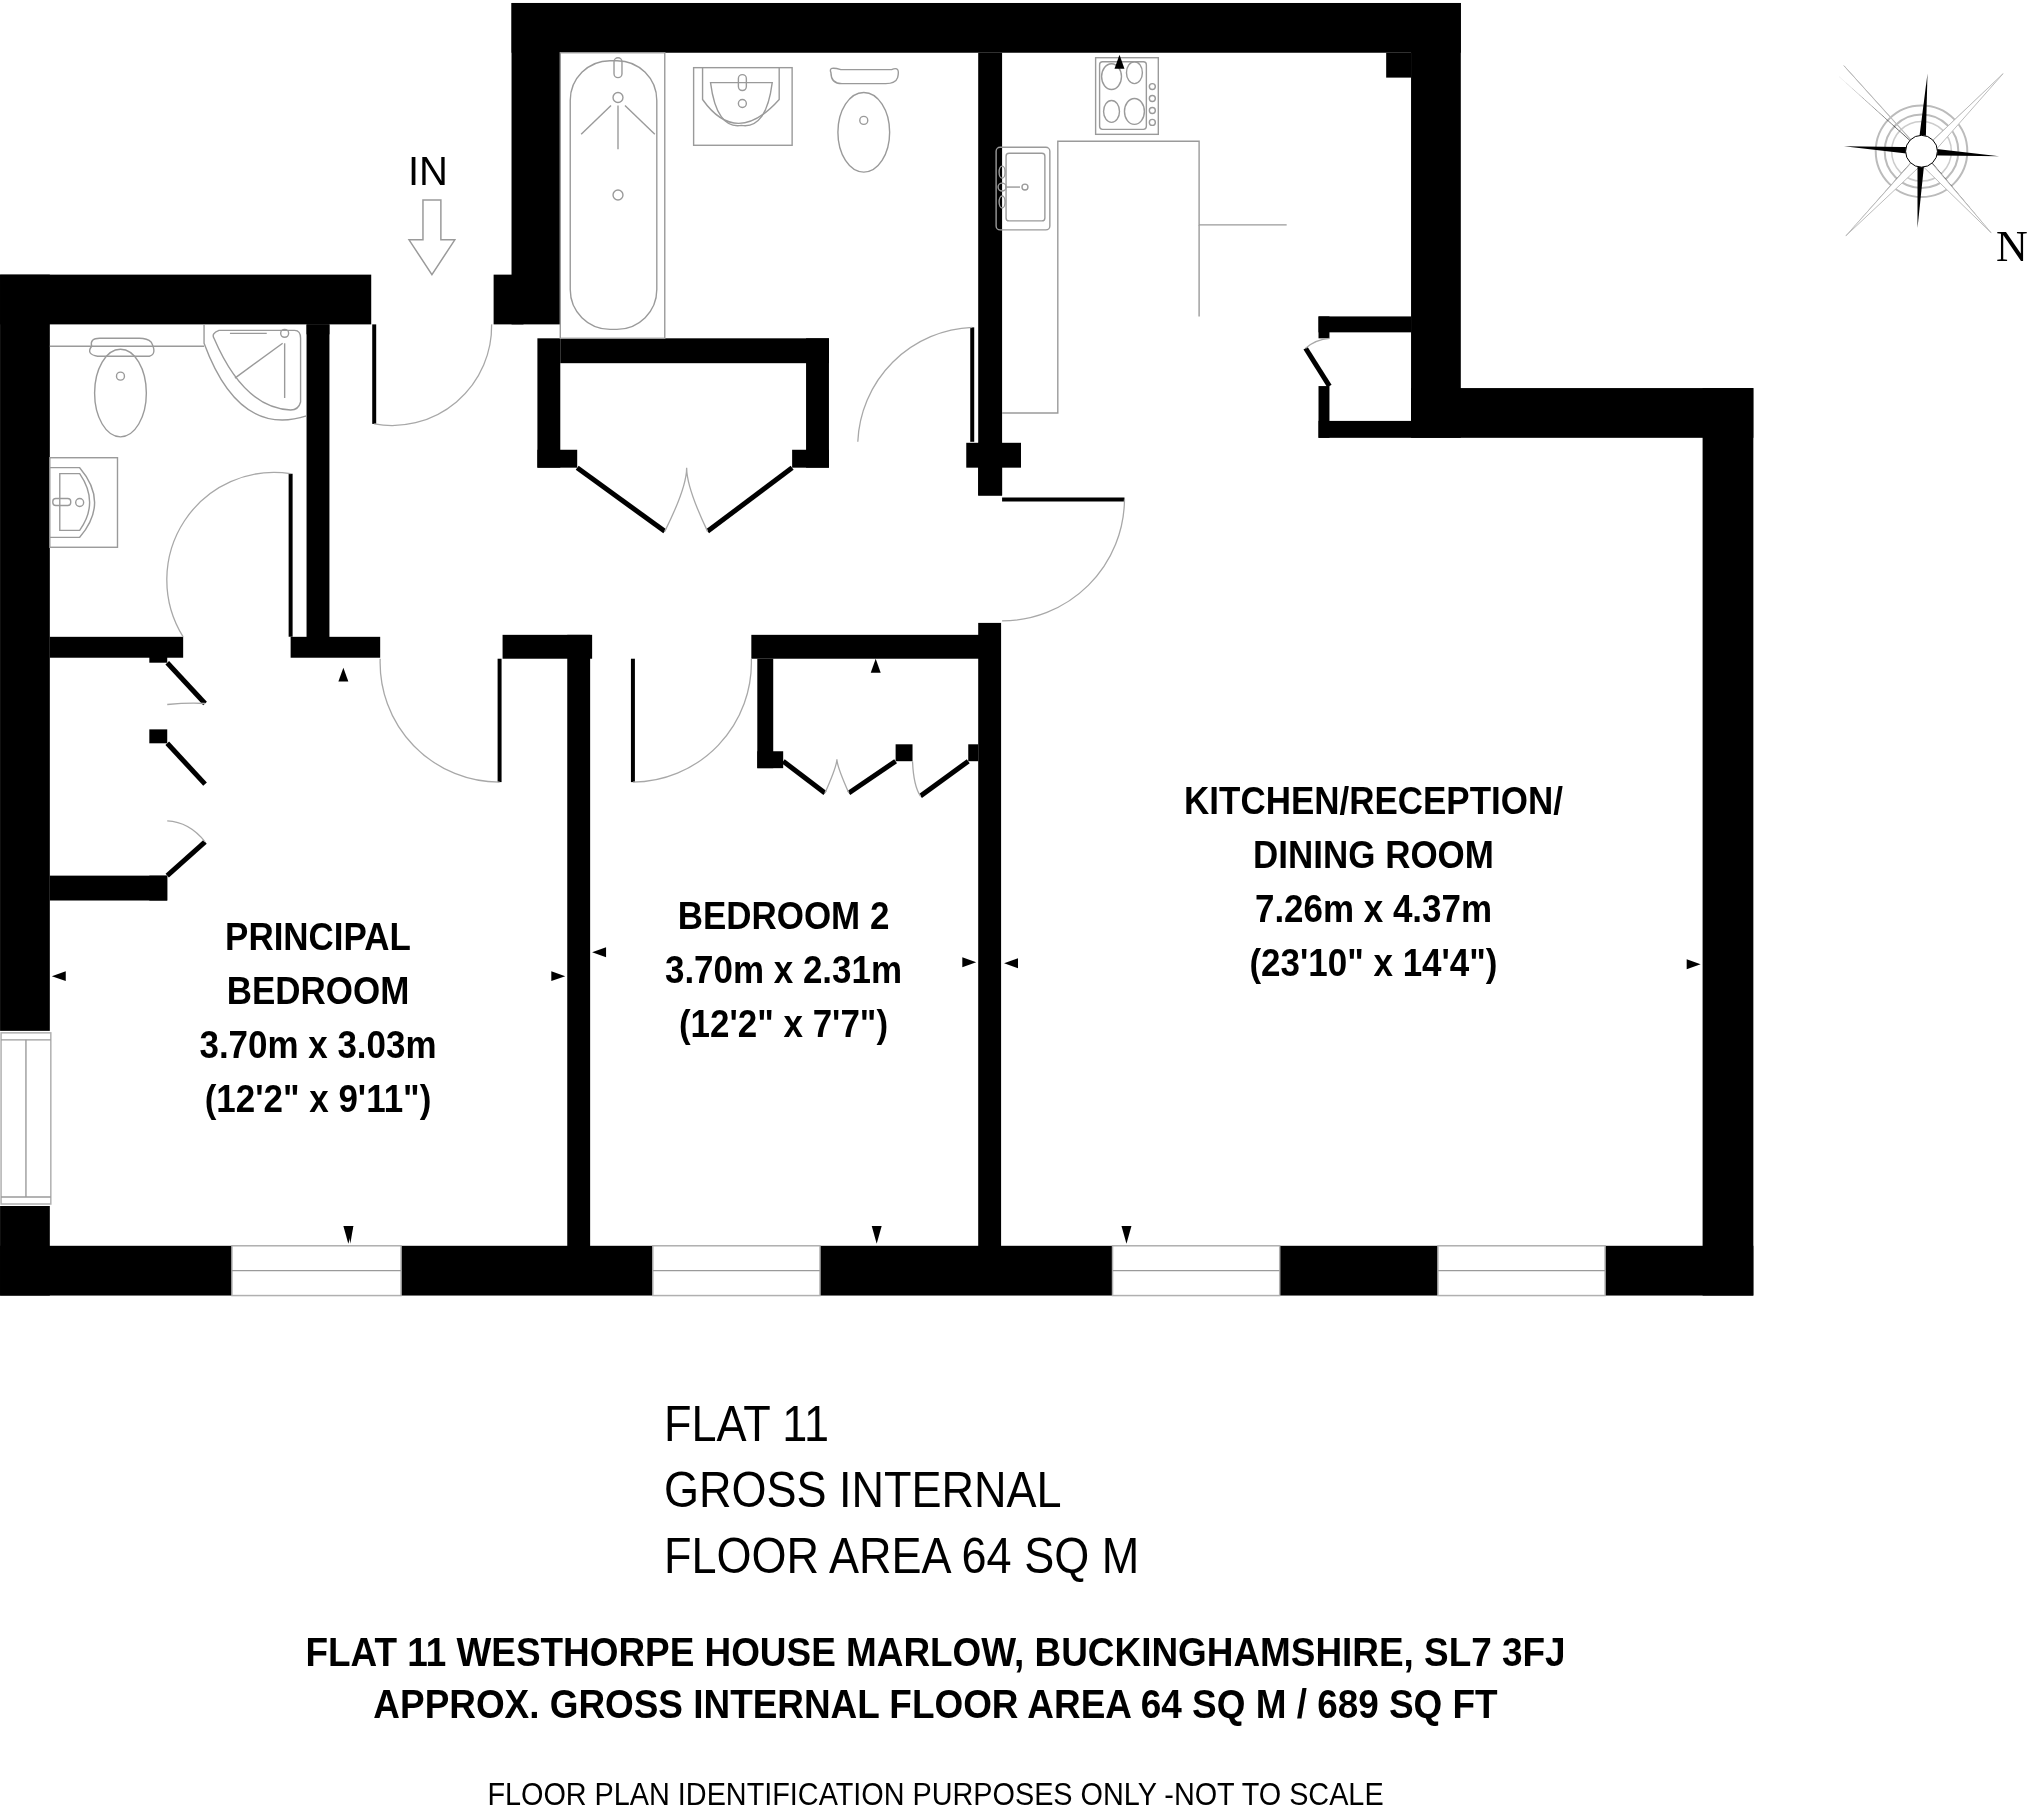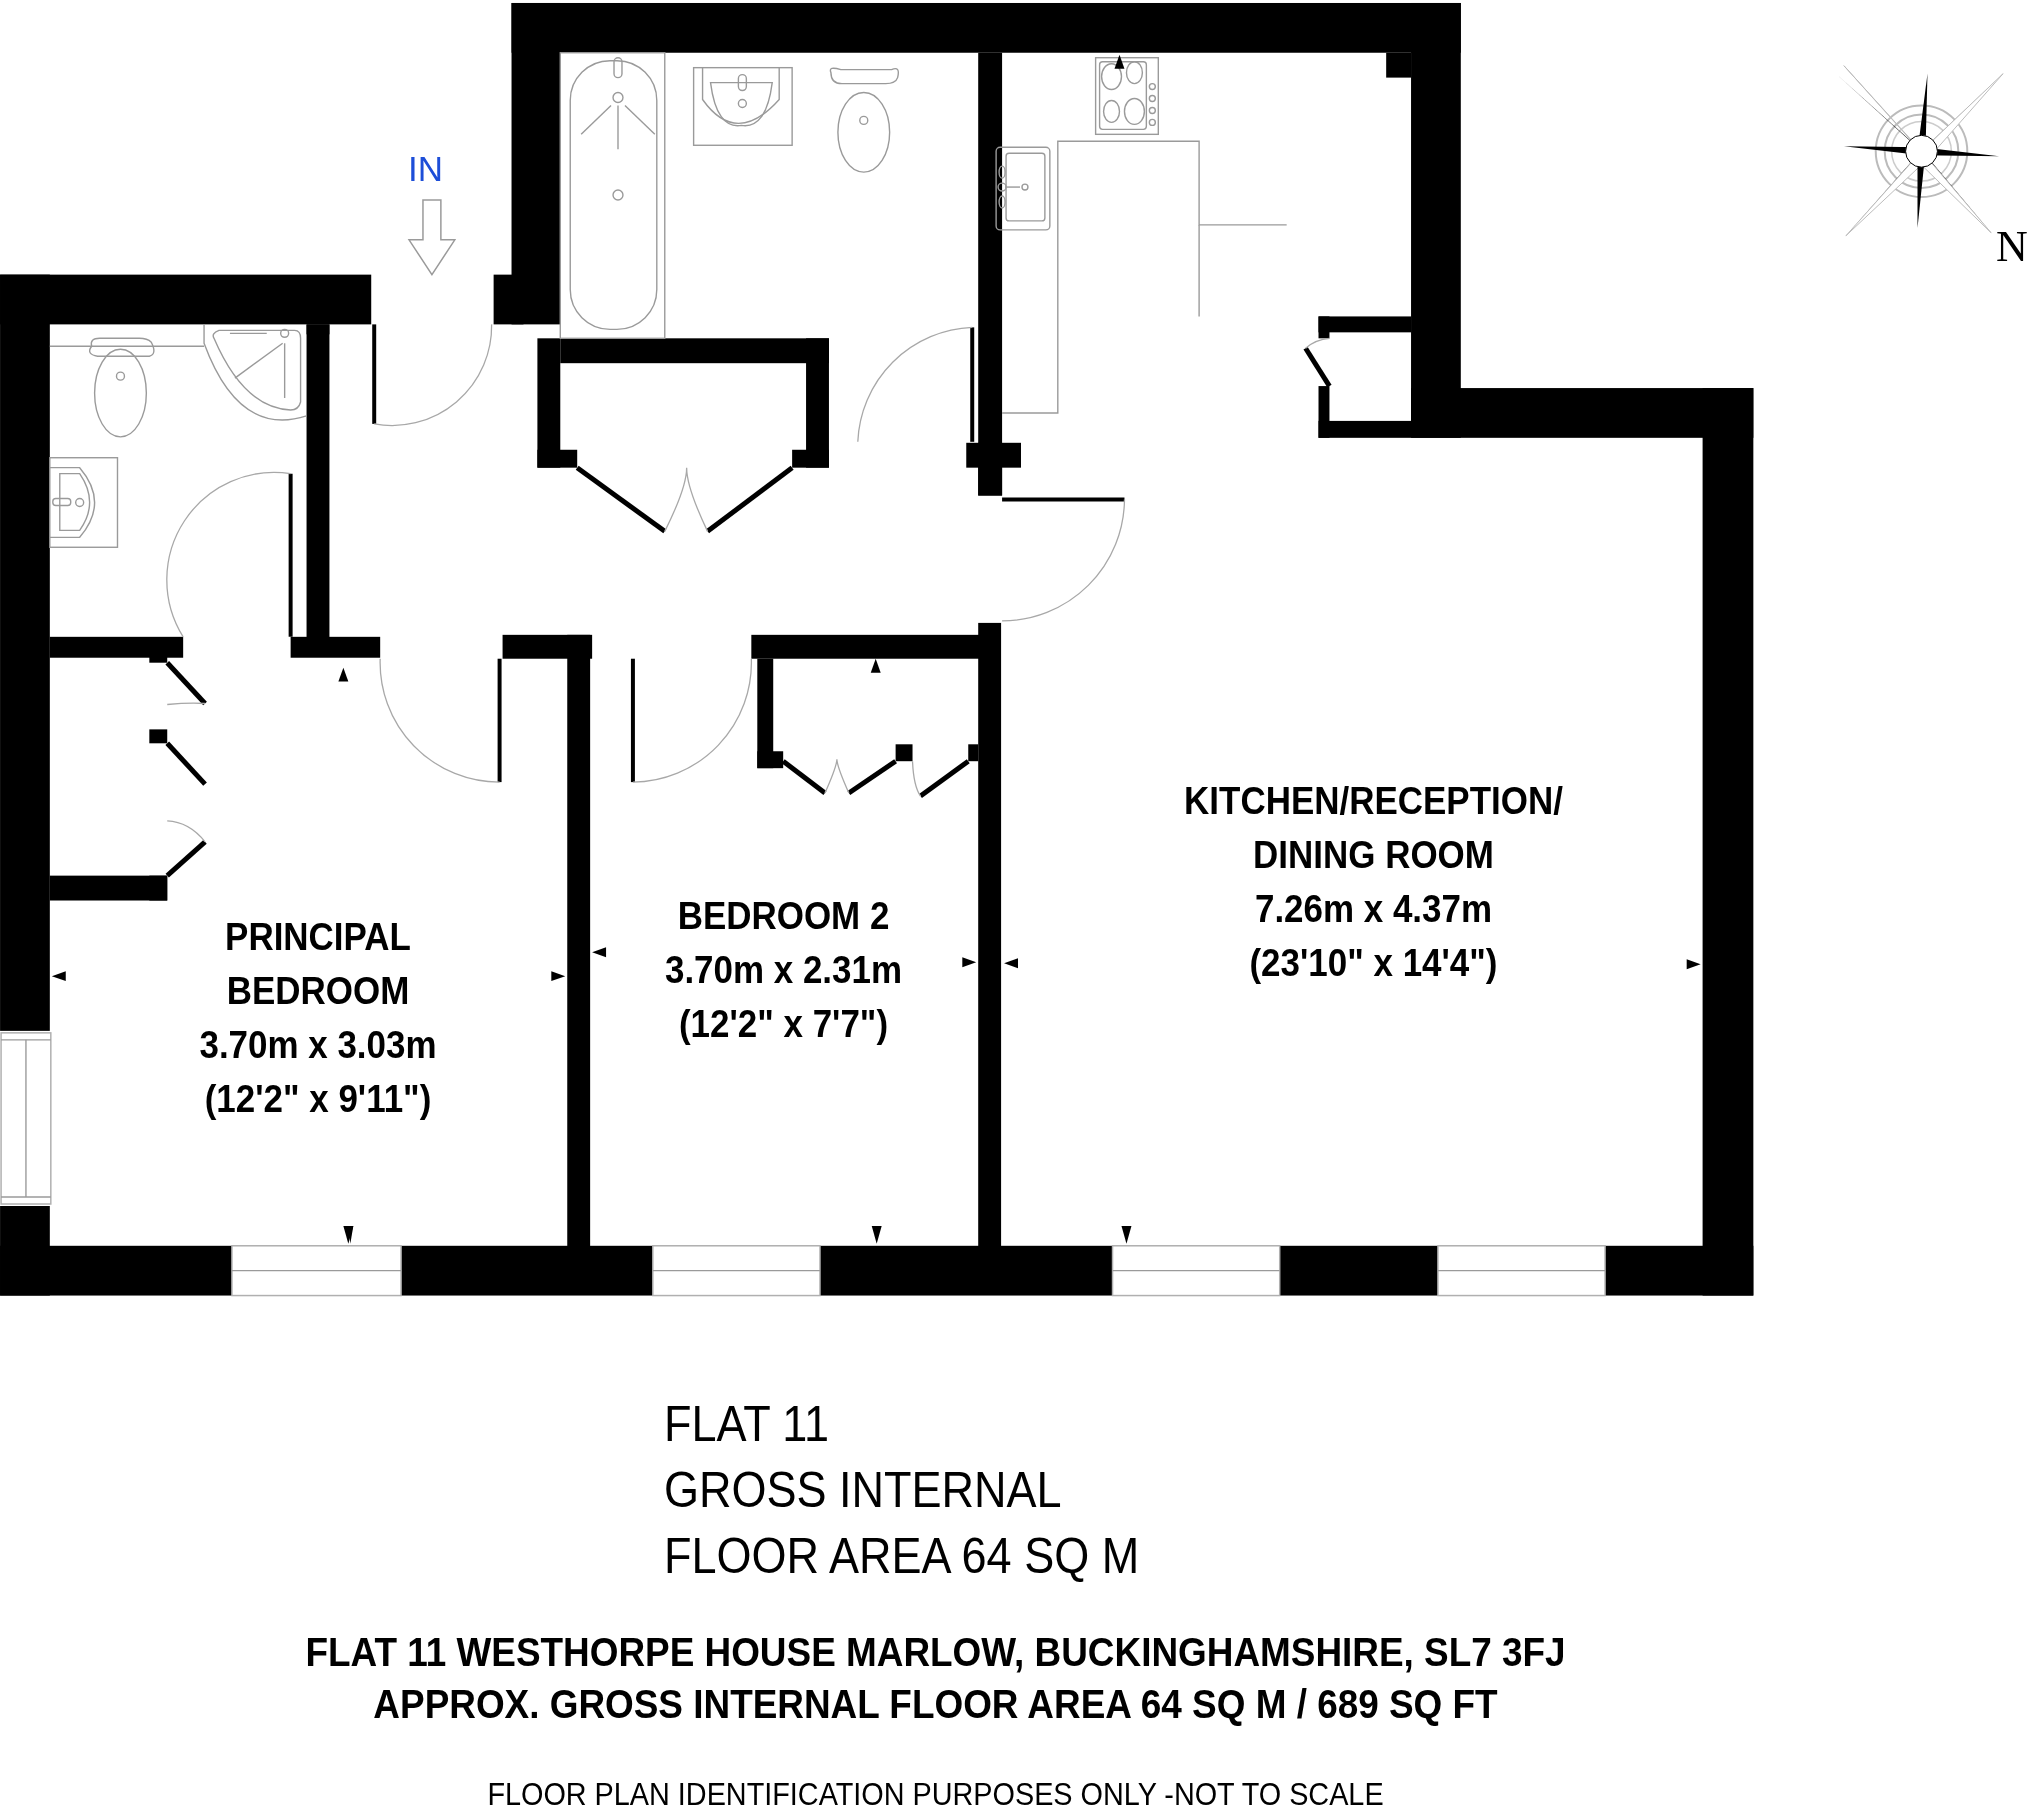--- a/index.html
+++ b/index.html
@@ -6,21 +6,21 @@
   body { width: 2038px; height: 1808px; position: relative; overflow: hidden; font-family: "Liberation Sans", sans-serif; }
   #plan { position: absolute; left: 0; top: 0; width: 2038px; height: 1808px; }
   .wall { fill: #000000; }
   .fixture { fill: none; stroke: #9a9a9a; stroke-width: 1.4; }
   .swing { fill: none; stroke: #a8a8a8; stroke-width: 1.3; }
   .leaf { stroke: #000; stroke-width: 5; fill: none; }
   .window { fill: #ffffff; stroke: #b0b0b0; stroke-width: 1.5; }
   .marker { fill: #000; }
   .room-label { position: absolute; text-align: center; font-family: "Liberation Sans", sans-serif; font-weight: bold; color: #000; font-size: 38px; line-height: 54px; letter-spacing: 0px; transform: scaleX(0.92); transform-origin: center top; }
   .room-label div { white-space: nowrap; }
-  .in-label { position: absolute; left: 408px; top: 149px; font-size: 35px; color: #1d4ed8; font-family: "Liberation Sans", sans-serif; }
+  .in-label { position: absolute; left: 408px; top: 149px; font-size: 40px; color: #000000; font-family: "Liberation Sans", sans-serif; }
   .compass-n { position: absolute; left: 1996px; top: 221px; font-family: "Liberation Serif", serif; font-size: 44px; color: #000; }
   .summary { position: absolute; left: 664px; top: 1391px; font-size: 50px; line-height: 66px; color: #000; font-family: "Liberation Sans", sans-serif; transform: scaleX(0.9); transform-origin: left top; }
   .summary div { white-space: nowrap; }
   .address { position: absolute; left: 0; width: 1871px; text-align: center; font-weight: bold; font-size: 41px; color: #000; font-family: "Liberation Sans", sans-serif; transform: scaleX(0.9); transform-origin: center top; white-space: nowrap; }
   .disclaimer { position: absolute; left: 0; width: 1871px; top: 1776px; text-align: center; font-size: 32px; color: #000; font-family: "Liberation Sans", sans-serif; transform: scaleX(0.9); transform-origin: center top; white-space: nowrap; }
 </style>
 </head>
 <body>
 
 <svg id="plan" viewBox="0 0 2048 1817" xmlns="http://www.w3.org/2000/svg">

